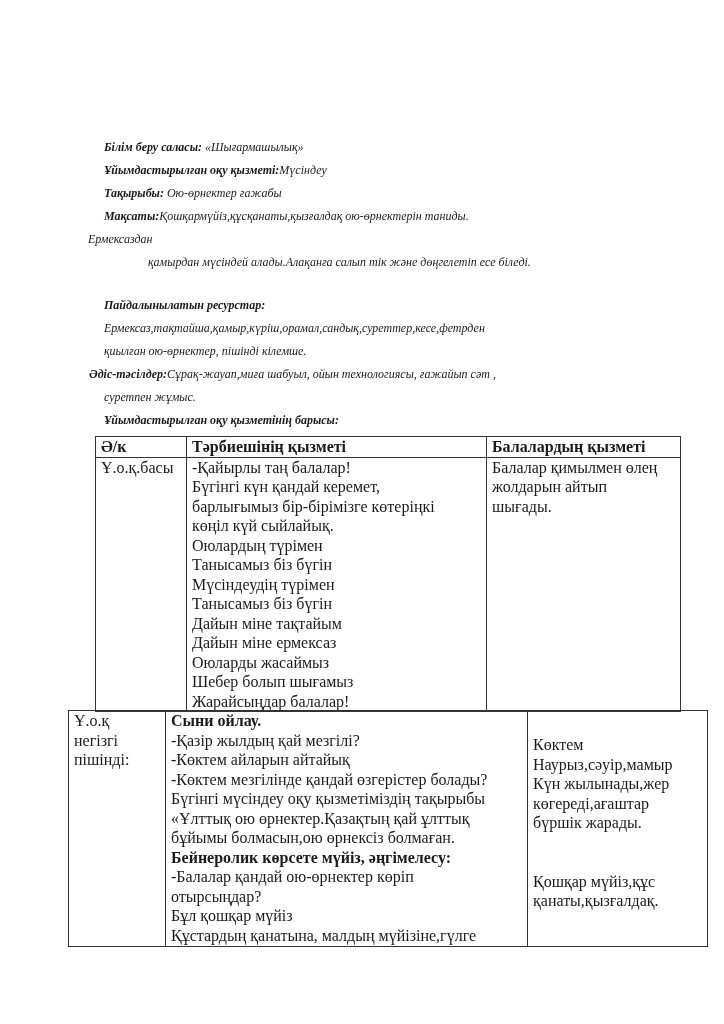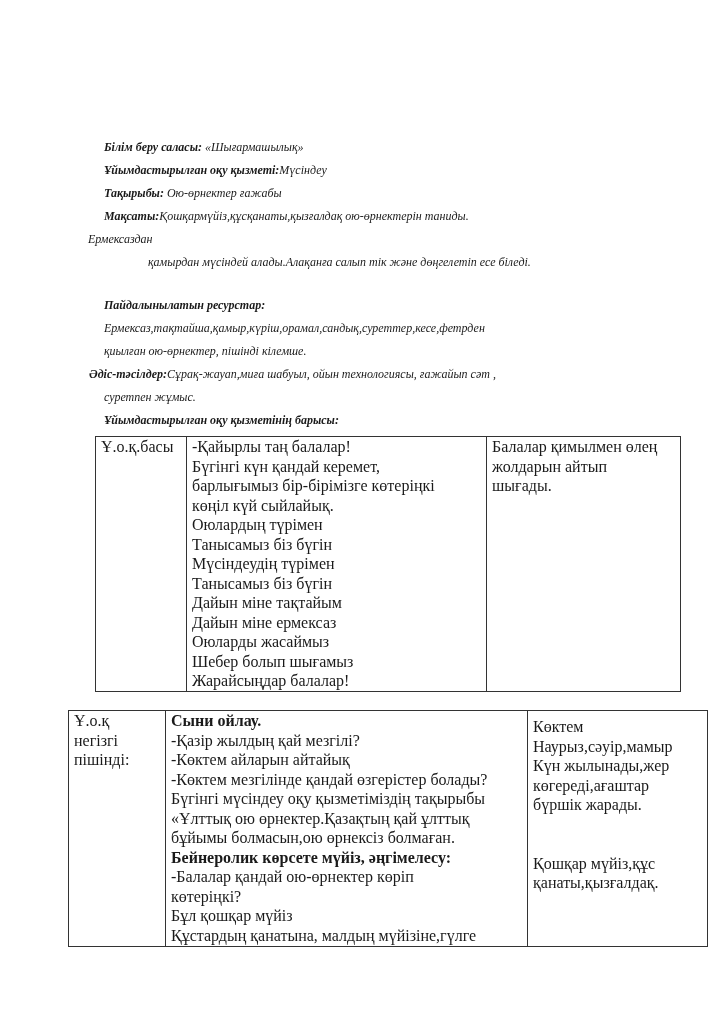--- a/index.html
+++ b/index.html
@@ -50,20 +50,25 @@
 <div class="line" style="left:104px; top:387px;">суретпен жұмыс.</div>
 <div class="line b" style="left:104px; top:410px;">Ұйымдастырылған оқу қызметінің барысы:</div>
 
 <table class="t" style="left:95px; top:436px; width:585px;">
   <colgroup>
       <col style="width:91px">
       <col style="width:300px">
       <col style="width:194px">
     </colgroup>
   <tbody>
+      <tr>
+    <td class="b">Ә/к</td>
+    <td class="b">Тәрбиешінің қызметі</td>
+    <td class="b">Балалардың қызметі</td>
+  </tr>
   <tr style="height:254px;margin-left:8px;">
     <td>Ұ.о.қ.басы</td>
     <td>
       <span class="cellline">-Қайырлы таң балалар!</span>
       <span class="cellline">Бүгінгі күн қандай керемет,</span>
       <span class="cellline">барлығымыз бір-бірімізге көтеріңкі</span>
       <span class="cellline">көңіл күй сыйлайық.</span>
       <span class="cellline">Оюлардың түрімен</span>
       <span class="cellline">Танысамыз біз бүгін</span>
       <span class="cellline">Мүсіндеудің түрімен</span>
@@ -99,25 +104,25 @@
     <td>
       <span class="cellline b">Сыни ойлау.</span>
       <span class="cellline">-Қазір  жылдың қай мезгілі?</span>
       <span class="cellline">-Көктем айларын айтайық</span>
       <span class="cellline">-Көктем мезгілінде қандай өзгерістер болады?</span>
       <span class="cellline">Бүгінгі мүсіндеу оқу қызметіміздің тақырыбы</span>
       <span class="cellline">«Ұлттық ою өрнектер.Қазақтың қай ұлттық</span>
       <span class="cellline">бұйымы болмасын,ою өрнексіз болмаған.</span>
       <span class="cellline b">Бейнеролик көрсете мүйіз, әңгімелесу:</span>
       <span class="cellline">-Балалар қандай ою-өрнектер көріп</span>
-      <span class="cellline">көтеріңкі?</span>
+      <span class="cellline">отырсыңдар?</span>
       <span class="cellline">Бұл қошқар мүйіз</span>
       <span class="cellline">Құстардың қанатына, малдың мүйізіне,гүлге</span>
     </td>
-    <td style="padding-top:6px;">
+    <td style="padding-top:24px;">
       <span class="cellline">Көктем</span>
       <span class="cellline">Наурыз,сәуір,мамыр</span>
       <span class="cellline">Күн жылынады,жер</span>
       <span class="cellline">көгереді,ағаштар</span>
       <span class="cellline">бүршік жарады.</span>
       <span class="gap"></span>
       <span class="cellline">Қошқар мүйіз,құс</span>
       <span class="cellline">қанаты,қызғалдақ.</span>
     </td>
   </tr>

